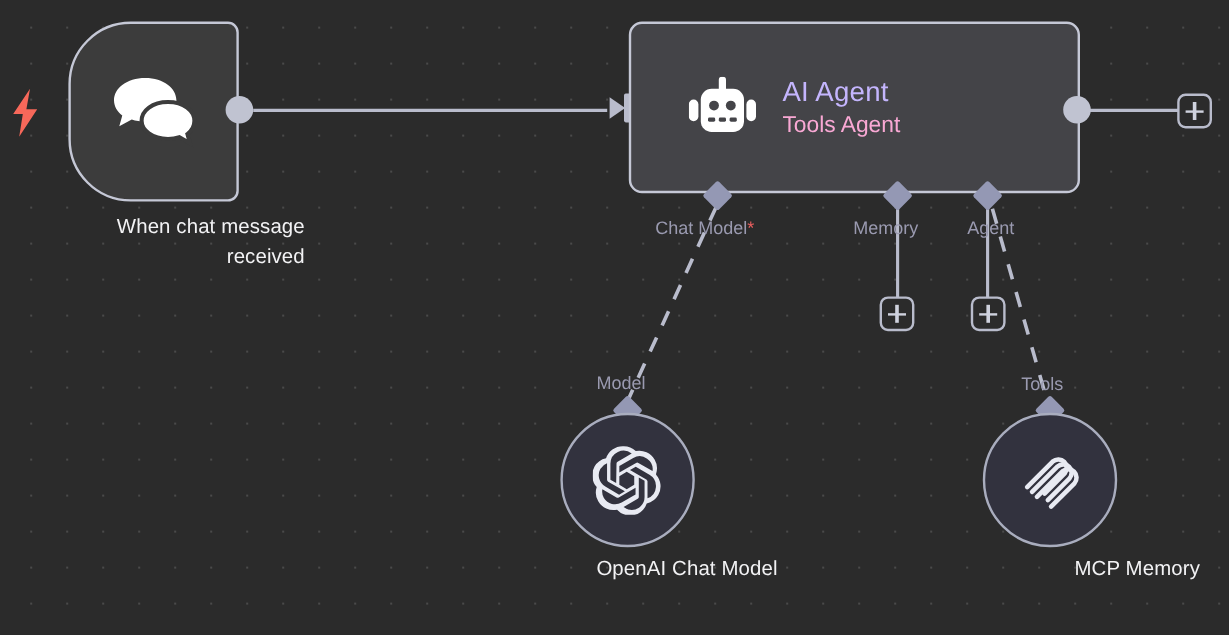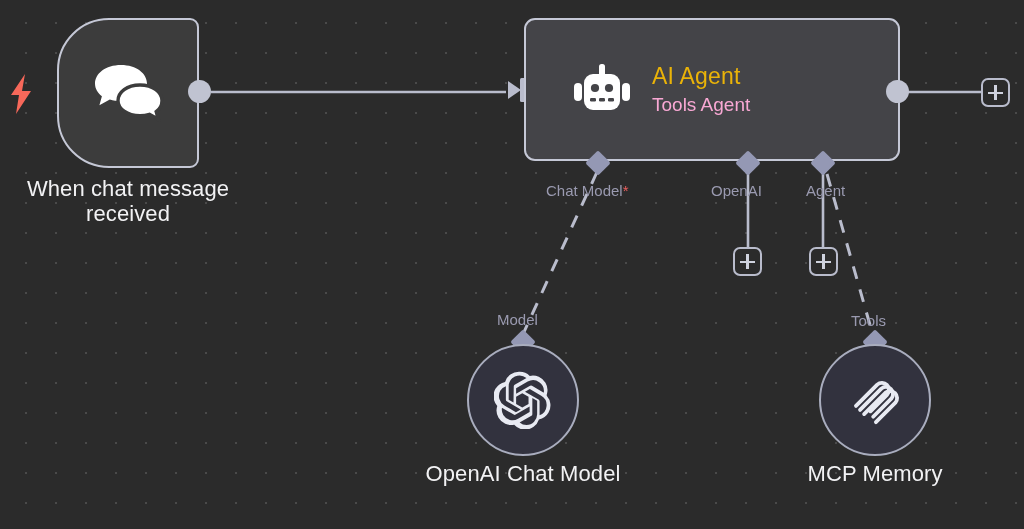--- a/index.html
+++ b/index.html
@@ -17,23 +17,23 @@
     background-image:radial-gradient(circle, #4a4a4a 1.1px, transparent 1.2px);
     background-size:30px 30px;
     background-position:11px 8px;
   }
   #wires{position:absolute;inset:0;width:1024px;height:529px;pointer-events:none;}
 
   
   .node-label{
     position:absolute;
     color:#f2f2f4;
-    font-size:22px;
+    font-size:17px;
     line-height:25px;
-    text-align:center;
+    text-align:right;
     letter-spacing:.1px;
     white-space:pre-line;
   }
   .port-label{
     position:absolute;
     color:#9a9ab0;
     font-size:15px;
     line-height:16px;
     white-space:nowrap;
   }
@@ -62,21 +62,21 @@
     width:376px; height:143px;
     background:#444448;
     border:2.2px solid #c5c8d6;
     border-radius:11px;
     box-sizing:border-box;
     display:flex;align-items:center;
   }
   #agent-icon{margin-left:48px;width:56px;height:52px;flex:none;}
   #agent-text{margin-left:22px;}
   #agent-title{
-    color:#eab308;font-size:23px;line-height:29px;font-weight:400;letter-spacing:.2px;
+    color:#c4b5fd;font-size:23px;line-height:29px;font-weight:400;letter-spacing:.2px;
   }
   #agent-sub{
     color:#f9a8d4;font-size:19px;line-height:25px;margin-top:1px;
   }
 
   
   .sub-node{
     position:absolute;
     width:112px;height:112px;
     border-radius:50%;
@@ -179,21 +179,21 @@
   <div class="dot-port" style="left:886px;top:80px;"></div>
   <div class="plus-btn" style="left:981px;top:78px;"></div>
 
   <div class="diamond" style="left:589px;top:154px;"></div>
   <div class="diamond" style="left:739px;top:154px;"></div>
   <div class="diamond" style="left:814px;top:154px;"></div>
 
   <div class="port-label" style="left:546px;top:183px;">
     <span>Chat Model</span><span class="req">*</span>
   </div>
-  <div class="port-label" style="left:711px;top:183px;">OpenAI</div>
+  <div class="port-label" style="left:711px;top:183px;">Memory</div>
   <div class="port-label" style="left:806px;top:183px;">Agent</div>
 
   <div class="plus-btn" style="left:733px;top:247px;"></div>
   <div class="plus-btn" style="left:809px;top:247px;"></div>
 
   <div class="port-label" style="left:497px;top:312px;">Model</div>
   <div class="diamond" style="left:514px;top:333px;"></div>
   <div class="sub-node" style="left:467px;top:344px;">
     <svg viewBox="0 0 64 64" xmlns="http://www.w3.org/2000/svg">
       <path fill="#e8eaf2" d="M58.2 26.2a15.9 15.9 0 0 0-1.4-13.1 16.1 16.1 0 0 0-17.3-7.7A15.9 15.9

